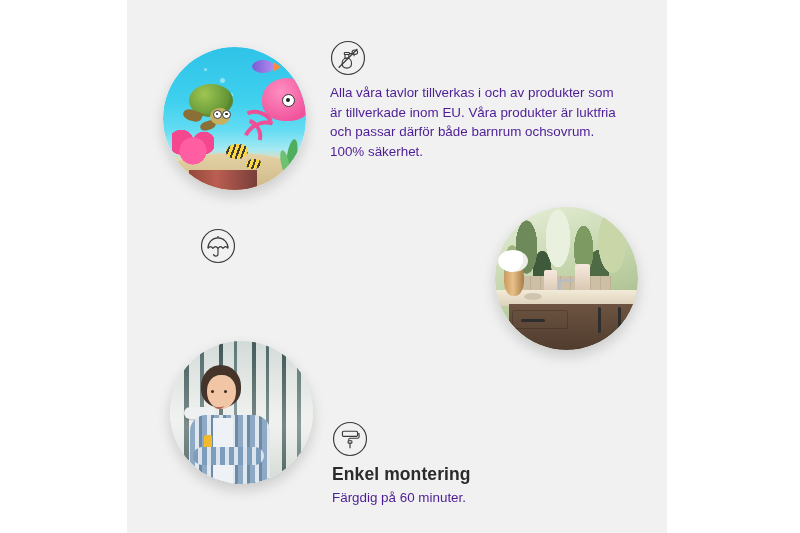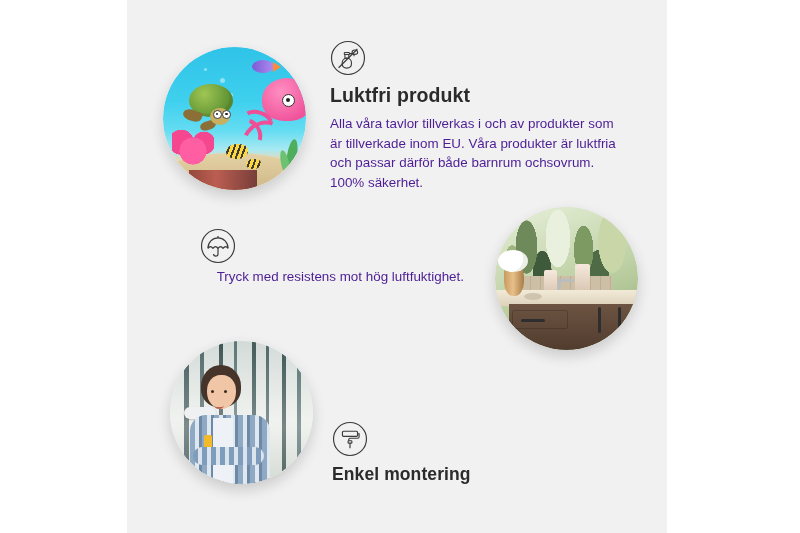--- a/index.html
+++ b/index.html
@@ -282,21 +282,20 @@
         <svg width="36" height="36" viewBox="0 0 40 40">
           <circle cx="20" cy="20" r="18.3" fill="none" stroke="#3b3b3b" stroke-width="1.3"></circle>
           <path d="M13.5 25.8c0-3.2 2.1-5.6 5.2-5.6s5.2 2.4 5.2 5.6-2.1 5.4-5.2 5.4-5.2-2.2-5.2-5.4z" fill="none" stroke="#3b3b3b" stroke-width="1.25"></path>
           <rect x="16.6" y="16.1" width="4.3" height="4.2" fill="none" stroke="#3b3b3b" stroke-width="1.2"></rect>
           <rect x="15.9" y="13.9" width="5.7" height="2.3" rx="0.6" fill="none" stroke="#3b3b3b" stroke-width="1.2"></rect>
           <path d="M21.7 15.1h3.1c1.1 0 1.9.8 1.9 1.9v1.1" fill="none" stroke="#3b3b3b" stroke-width="1.2"></path>
           <ellipse cx="27.6" cy="13.6" rx="3.1" ry="2.4" fill="none" stroke="#3b3b3b" stroke-width="1.2"></ellipse>
           <line x1="9.6" y1="30.8" x2="30.4" y2="10" stroke="#3b3b3b" stroke-width="1.4"></line>
         </svg>
       </span>
-      <h3>Luktfri produkt</h3>
       <p>Alla våra tavlor tillverkas i och av produkter som är tillverkade inom EU. Våra produkter är luktfria och passar därför både barnrum ochsovrum. 100% säkerhet.</p>
     </div>
   </div>
 
   <div class="feature" id="feat-water">
 
     <div class="media" id="img-bathroom">
       <div class="disc bath">
         <div class="wall"></div>
         <div class="splash"></div>
@@ -318,21 +317,20 @@
     <div class="copy">
       <span class="icon-wrap ico">
         <svg width="36" height="36" viewBox="0 0 40 40">
           <circle cx="20" cy="20" r="18.3" fill="none" stroke="#3b3b3b" stroke-width="1.3"></circle>
           <path d="M8.8 22.6C8.8 16.2 13.8 11 20 11s11.2 5.2 11.2 11.6" fill="none" stroke="#3b3b3b" stroke-width="1.3"></path>
           <path d="M8.8 22.6c1.9-2.6 3.8-2.6 5.6 0 1.9-2.6 3.8-2.6 5.6 0 1.9-2.6 3.8-2.6 5.6 0 1.9-2.6 3.8-2.6 5.6 0" fill="none" stroke="#3b3b3b" stroke-width="1.3" stroke-linejoin="round"></path>
           <line x1="20" y1="11" x2="20" y2="8.9" stroke="#3b3b3b" stroke-width="1.3"></line>
           <path d="M20 22.6v6.2c0 1.5-1.2 2.5-2.5 2.5s-2.4-1-2.4-2.3" fill="none" stroke="#3b3b3b" stroke-width="1.3"></path>
         </svg>
       </span>
-      <p>Tryck med resistens mot hög luftfuktighet.</p>
     </div>
   </div>
 
   <div class="feature" id="feat-mount">
 
     <div class="media" id="img-painter">
       <div class="disc forest">
         <div class="trees"></div>
         <div class="haze"></div>
         <div class="roller-h"></div>
@@ -353,16 +351,17 @@
       <span class="icon-wrap ico">
         <svg width="36" height="36" viewBox="0 0 40 40">
           <circle cx="20" cy="20" r="18.3" fill="none" stroke="#3b3b3b" stroke-width="1.3"></circle>
           <rect x="11.6" y="11.4" width="16.8" height="5.6" rx="1.2" fill="none" stroke="#3b3b3b" stroke-width="1.3"></rect>
           <path d="M28.4 14.2h1.7v3.4c0 .9-.7 1.6-1.6 1.6h-8.3c-.9 0-1.6.7-1.6 1.6v1.1" fill="none" stroke="#3b3b3b" stroke-width="1.3"></path>
           <rect x="17.9" y="22" width="4.2" height="2.6" rx="0.7" fill="none" stroke="#3b3b3b" stroke-width="1.25"></rect>
           <line x1="20" y1="24.6" x2="20" y2="30.4" stroke="#3b3b3b" stroke-width="1.3"></line>
         </svg>
       </span>
       <h3>Enkel montering</h3>
+      <p>Färgdig på 60 minuter.</p>
     </div>
   </div>
 
 </div>
 
 </body></html>

